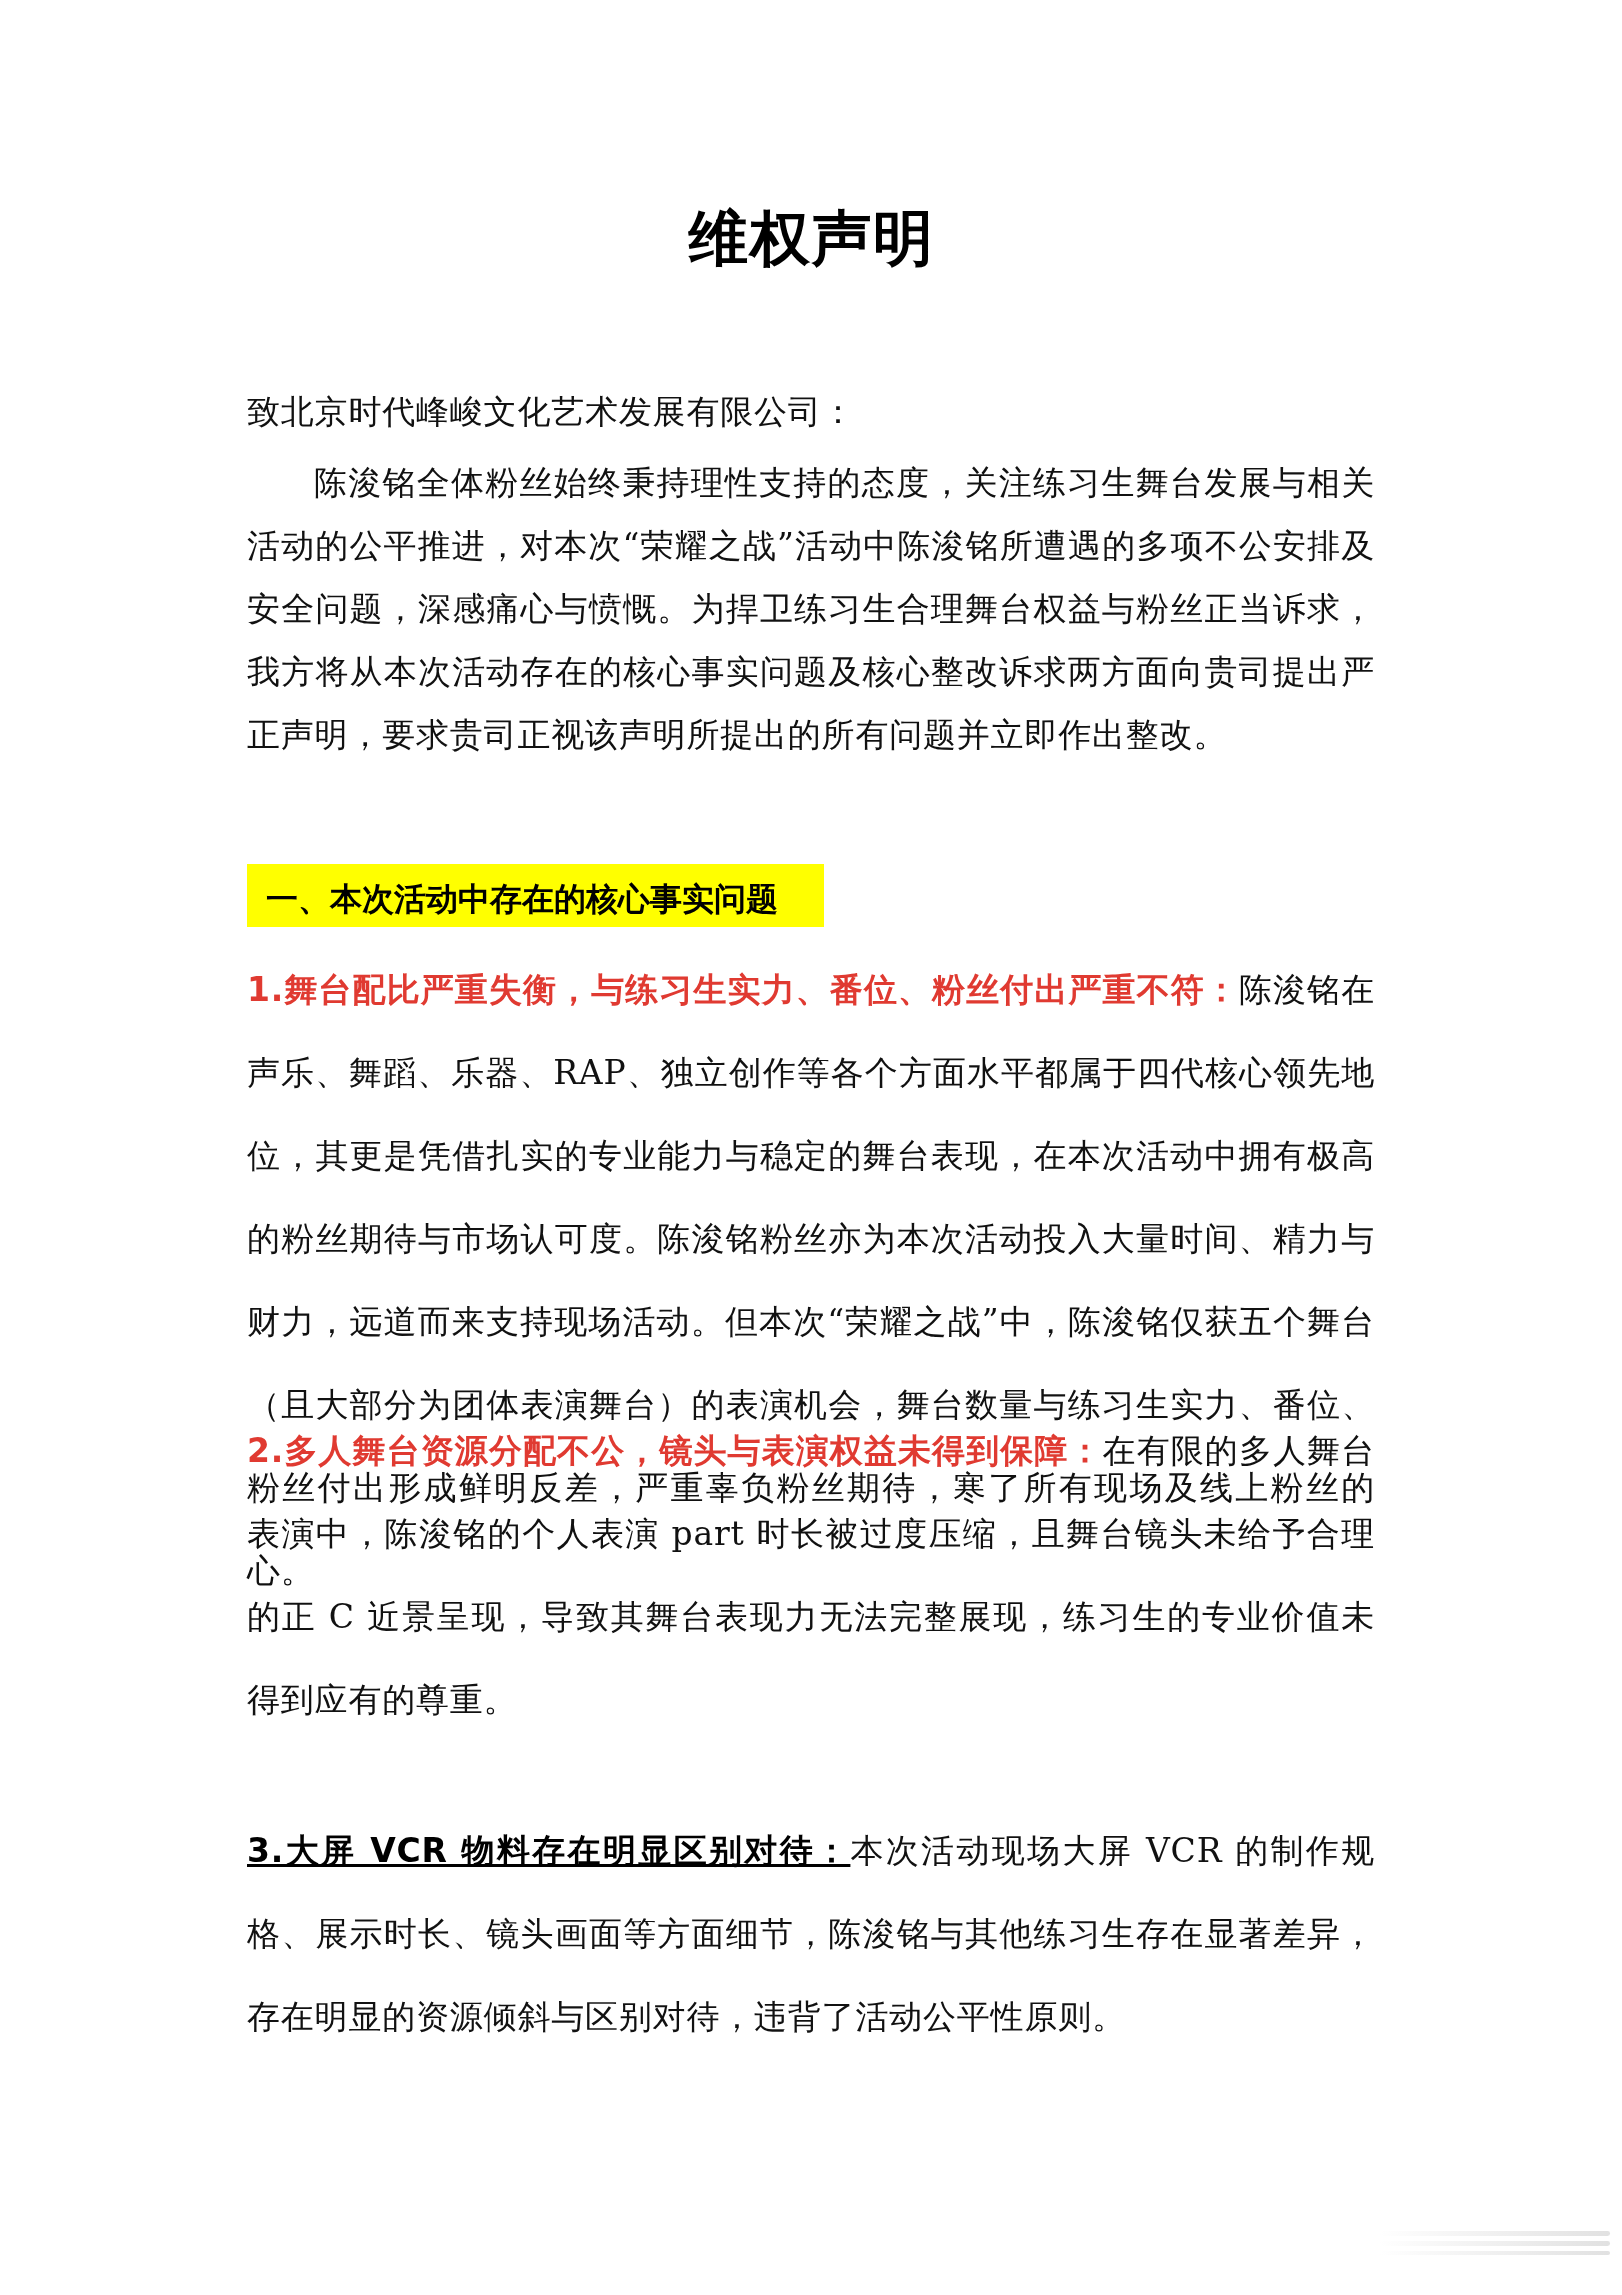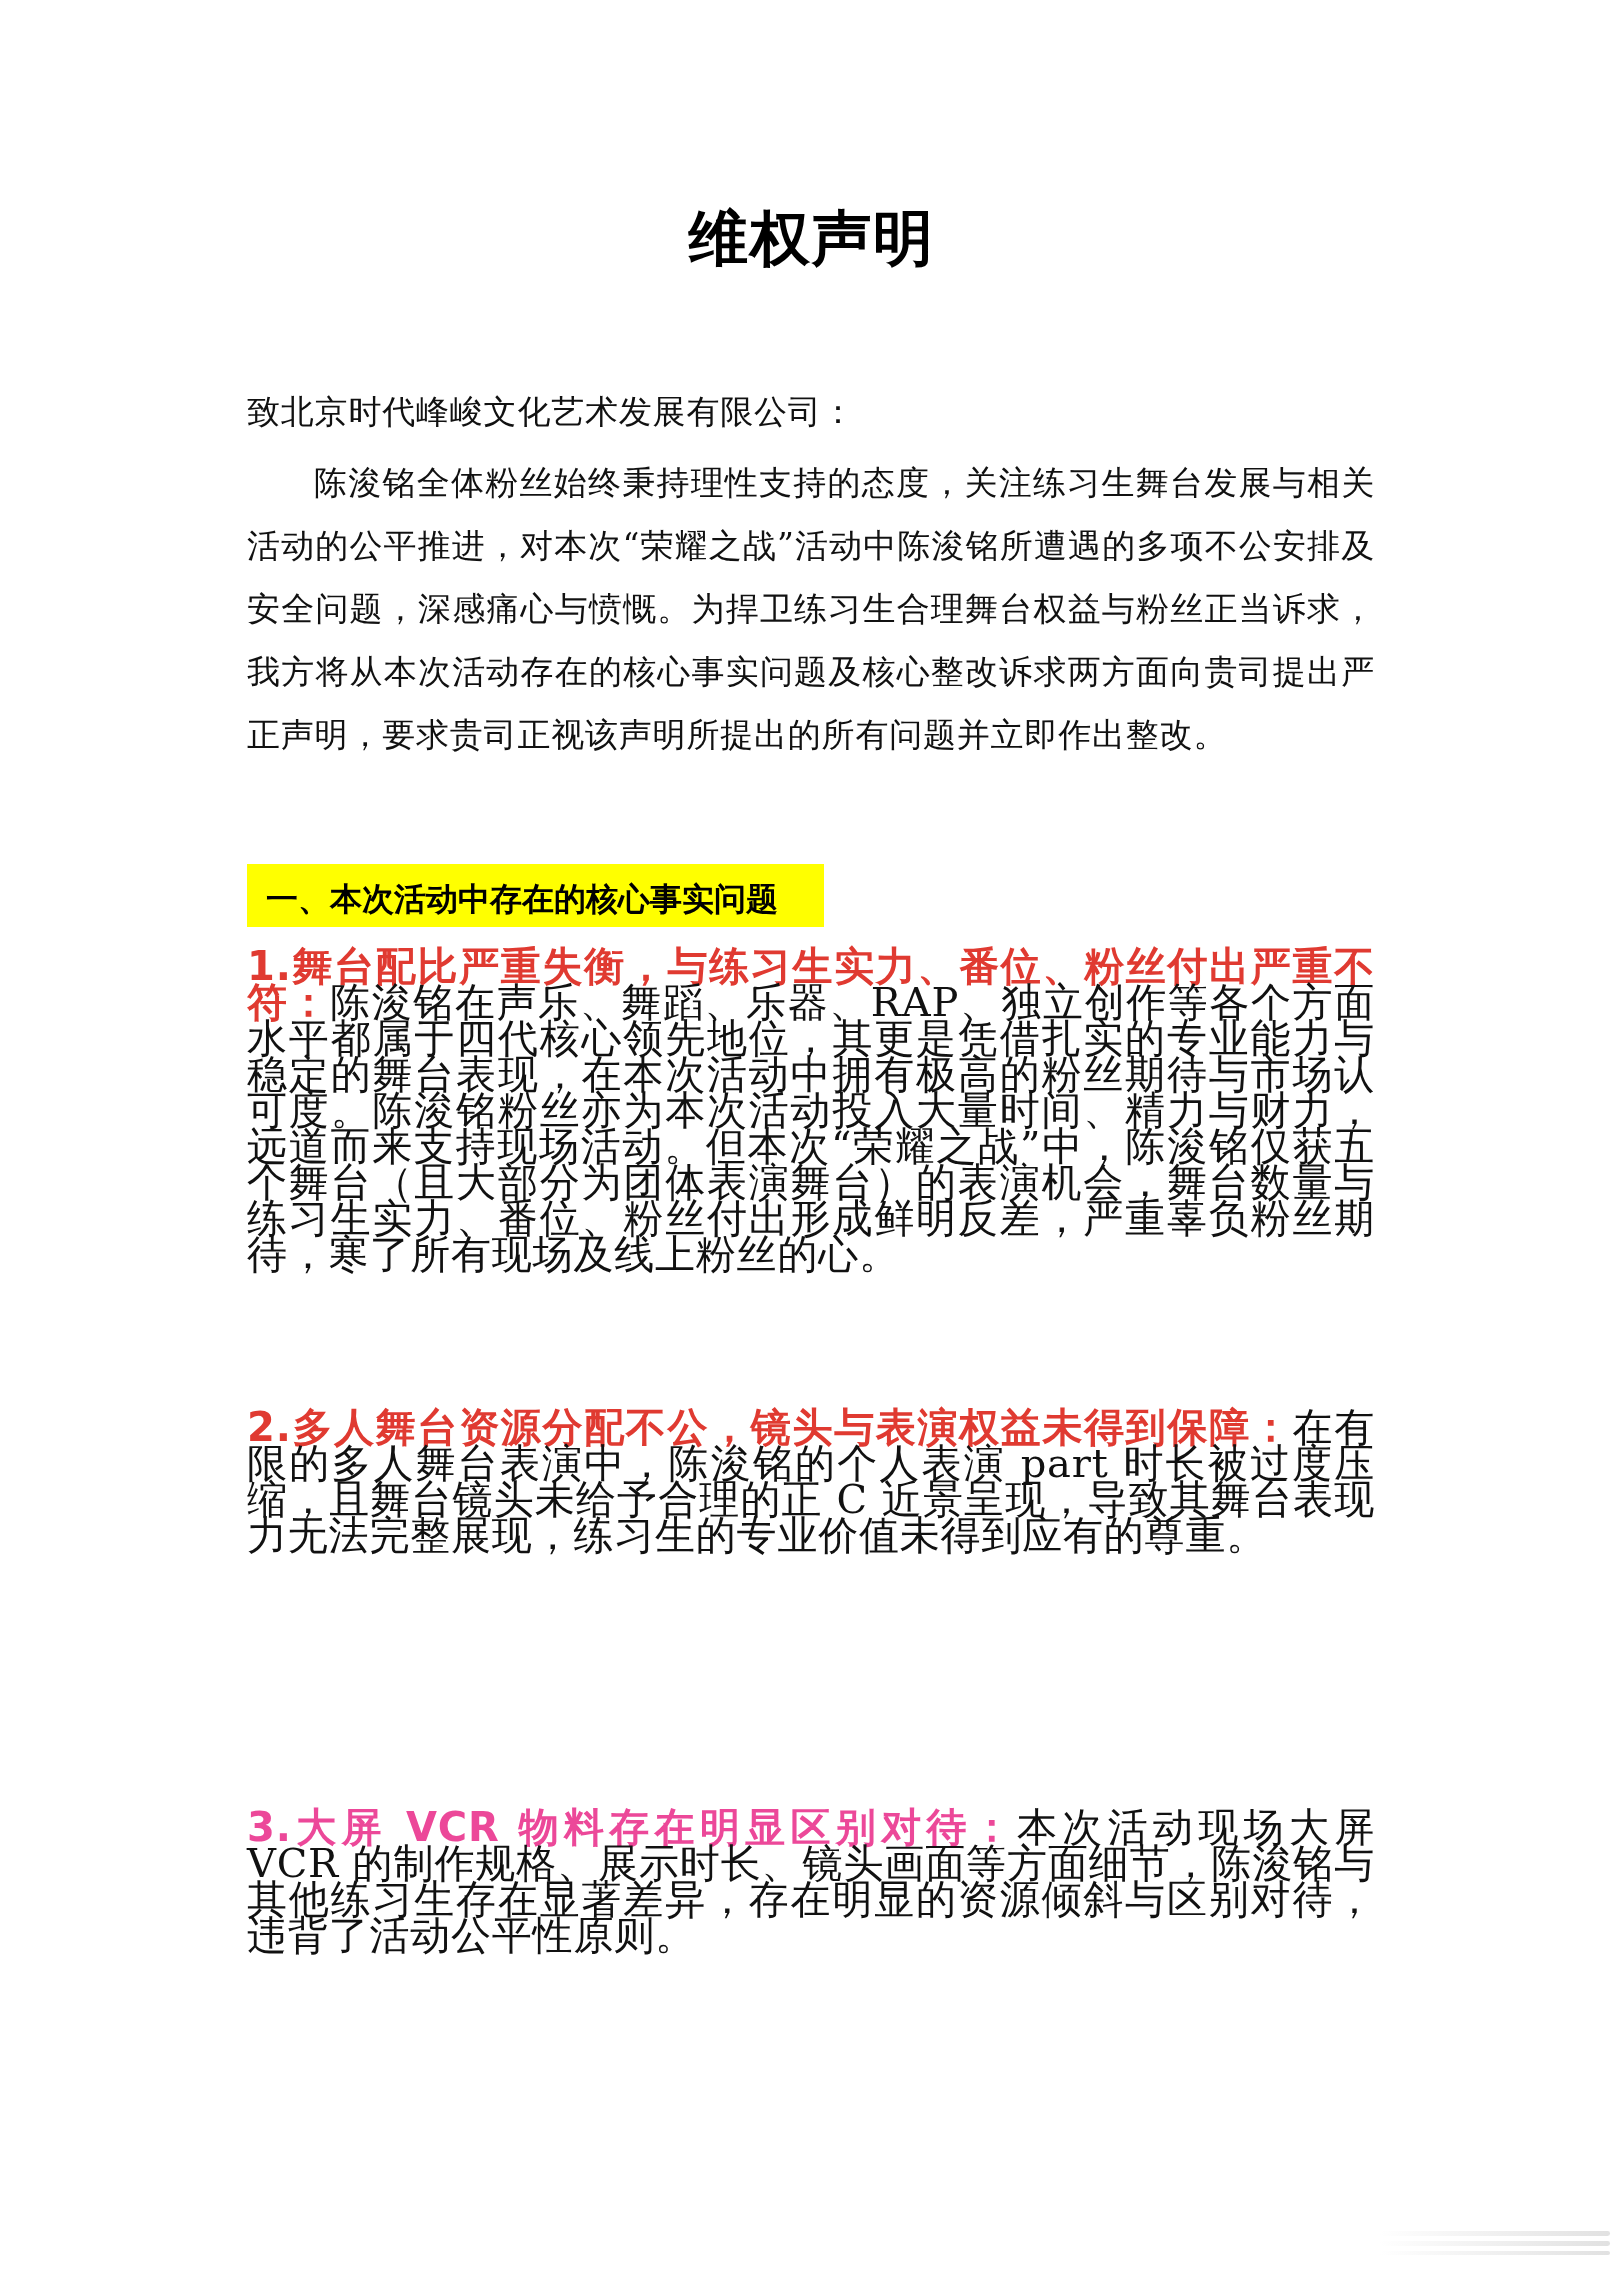--- a/index.html
+++ b/index.html
@@ -22,29 +22,29 @@
   .salutation { top: 380px; }
   .intro { top: 451px; text-indent: 67px; }
   .section-heading {
     position: absolute; left: 247px; top: 864px; height: 63px;
     width: 558px; background: #ffff00;
     font-family: "DejaVu Sans", "Liberation Sans", sans-serif;
     font-weight: bold; font-size: 32px; line-height: 71px; color: #000;
     padding-left: 19px;
   }
   .item { position: absolute; left: 247px; width: 1128px;
-    font-size: 40px; line-height: 36px; letter-spacing: 0.8px; text-align: justify; }
+    font-size: 33px; line-height: 83px; letter-spacing: 0.8px; text-align: justify; }
   .item-1 { top: 948px; }
   .item-2 { top: 1409px; }
   .item-3 { top: 1809px; }
   .lead {
     font-family: "DejaVu Sans", "Liberation Sans", sans-serif;
     font-weight: bold; color: #e03a31;
   }
-  .item-3 .lead { color: #ec4899; }
+  .item-3 .lead { color: #000000; text-decoration: underline; }
   .watermark {
     position: absolute; left: 1379px; top: 2231px; width: 231px; height: 49px;
   }
   .watermark .bar {
     height: 4.9px; border-radius: 2.4px; margin-bottom: 4.9px;
     background: linear-gradient(to right, rgba(200,200,200,0), rgba(200,200,200,0.55));
   }
 </style>
 </head>
 <body>

